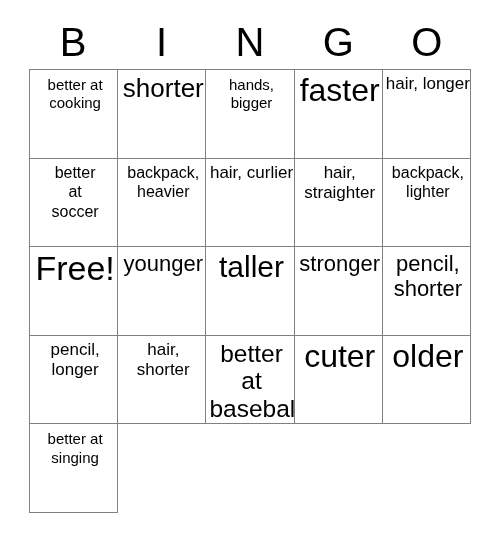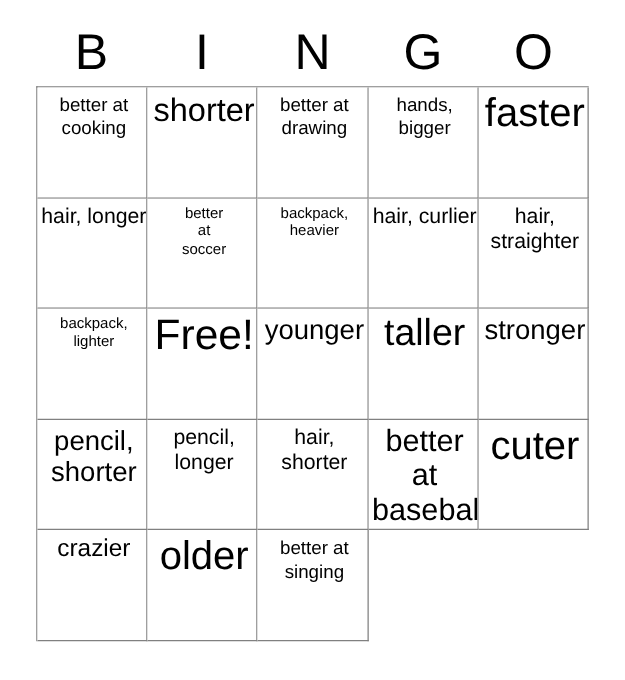--- a/index.html
+++ b/index.html
@@ -80,21 +80,21 @@
     text-align: center;
     color: #000000;
     font-family: "Liberation Sans", sans-serif;
     font-weight: 400;
     line-height: 1.12;
     white-space: pre-line;
     word-break: normal;
     hyphens: none;
   }
   .fs-15 { font-size: 15px;   line-height: 1.22; padding-top: 2px; }
-  .fs-16 { font-size: 12px;   line-height: 1.22; }
+  .fs-16 { font-size: 16px;   line-height: 1.22; }
   .fs-17 { font-size: 17px;   line-height: 1.2; }
   .fs-19 { font-size: 19.5px; line-height: 1.18; }
   .fs-22 { font-size: 22px;   line-height: 1.15; }
   .fs-24 { font-size: 24.5px; line-height: 1.12; }
   .fs-26 { font-size: 26px;   line-height: 1.1; }
   .fs-30 { font-size: 30px;   line-height: 1.08; }
   .fs-32 { font-size: 32px;   line-height: 1.05; }
   .fs-34 { font-size: 34px;   line-height: 1.02; }
 </style>
 </head>
@@ -110,23 +110,20 @@
     <div class="header-letter">O</div>
   </div>
 
   <div id="bingo-grid">
 
     <div class="bingo-cell">
         <span class="cell-text fs-15">better at cooking</span>
       </div>
     <div class="bingo-cell">
         <span class="cell-text fs-26">shorter</span>
-      </div>
-    <div class="bingo-cell">
-        <span class="cell-text fs-15">better at drawing</span>
       </div>
     <div class="bingo-cell">
         <span class="cell-text fs-15">hands, bigger</span>
       </div>
 
     <div class="bingo-cell">
         <span class="cell-text fs-32">faster</span>
       </div>
     <div class="bingo-cell">
         <span class="cell-text fs-17">hair, longer</span>
@@ -172,23 +169,20 @@
         <span class="cell-text fs-17">hair, shorter</span>
       </div>
 
     <div class="bingo-cell">
         <span class="cell-text fs-24">better at baseball</span>
       </div>
     <div class="bingo-cell">
         <span class="cell-text fs-32">cuter</span>
       </div>
     <div class="bingo-cell">
-        <span class="cell-text fs-19">crazier</span>
-      </div>
-    <div class="bingo-cell">
         <span class="cell-text fs-32">older</span>
       </div>
     <div class="bingo-cell">
         <span class="cell-text fs-15">better at singing</span>
       </div>
 
   </div>
 </div>
 
 </body></html>

